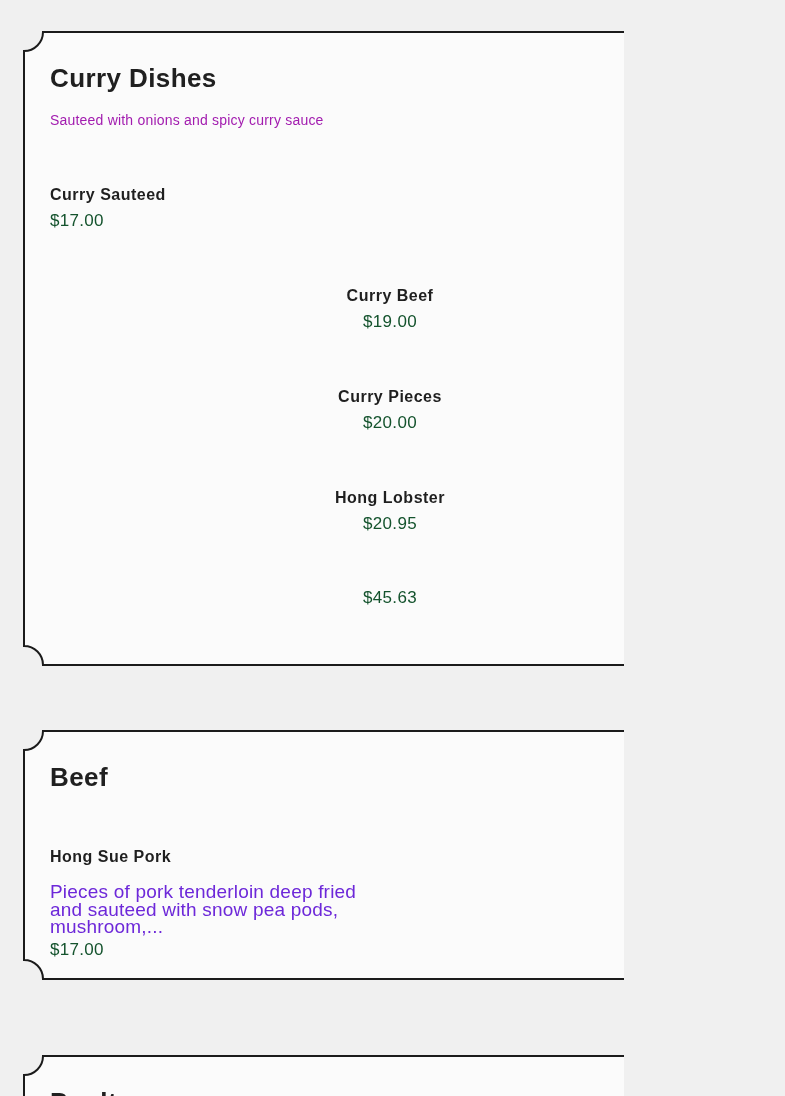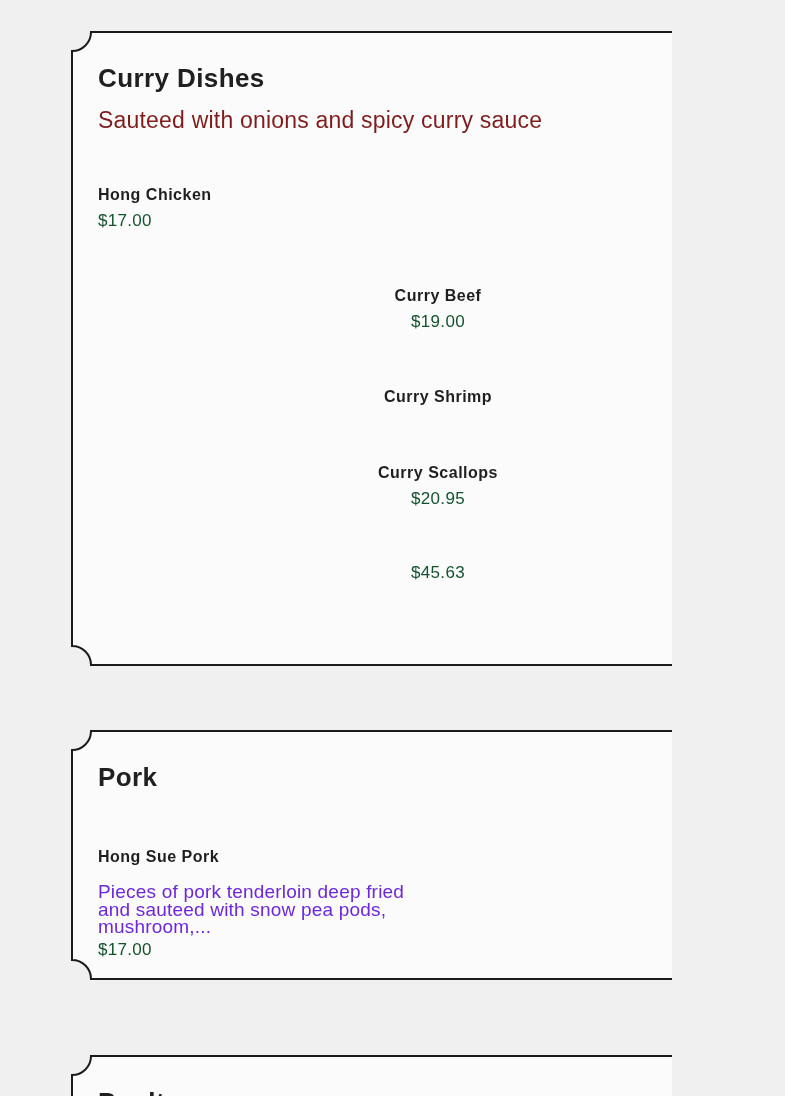--- a/index.html
+++ b/index.html
@@ -10,21 +10,20 @@
     overflow: hidden;
     font-family: "Liberation Sans", sans-serif;
     background: #f0f0f0;
   }
   .page {
     position: relative;
     width: 624px;
     height: 1096px;
     overflow: hidden;
     background: #f0f0f0;
-    padding-left: 48px;
   }
   .menu-card {
     position: relative;
     width: 734px;
     margin-left: 23px;
     box-sizing: border-box;
     padding: 32px 27px 30px 27px;
   }
   .menu-card.first { margin-top: 31px; }
   .menu-card + .menu-card { margin-top: 64px; }
@@ -41,23 +40,23 @@
   .card-header { margin-bottom: 52px; }
   .card-title {
     font-size: 26px;
     font-weight: 700;
     line-height: 31px;
     letter-spacing: 0.4px;
     color: #202020;
   }
   .card-sub {
     margin-top: 15px;
-    font-size: 23px;
+    font-size: 14px;
     line-height: 22px;
-    color: #7f1d1d;
+    color: #a21caf;
     letter-spacing: 0.2px;
   }
   .menu-item + .menu-item { margin-top: 52px; text-align: center; }
   .item-name {
     font-size: 16px;
     font-weight: 700;
     line-height: 24px;
     letter-spacing: 0.5px;
     color: #1f1f1f;
   }
@@ -86,47 +85,48 @@
       <svg width="734" height="635" class="frame">
         <path d="M 20 1 H 714 A 19 19 0 0 0 733 20 V 615 A 19 19 0 0 0 714 634 H 20 A 19 19 0 0 0 1 615 V 20 A 19 19 0 0 0 20 1 Z" fill="#fbfbfb" stroke="#1b1b1b" stroke-width="2"></path>
       </svg>
     <div class="card-content">
       <div class="card-header">
         <div class="card-title">Curry Dishes</div>
         <div class="card-sub">Sauteed with onions and spicy curry sauce</div>
       </div>
 
       <div class="menu-item">
-        <div class="item-name">Hong Chicken</div>
+        <div class="item-name">Curry Sauteed</div>
         <div class="item-price">$17.00</div>
       </div>
       <div class="menu-item">
         <div class="item-name">Curry Beef</div>
         <div class="item-price">$19.00</div>
       </div>
       <div class="menu-item">
-        <div class="item-name">Curry Shrimp</div>
+        <div class="item-name">Curry Pieces</div>
+        <div class="item-price">$20.00</div>
       </div>
       <div class="menu-item">
-        <div class="item-name">Curry Scallops</div>
+        <div class="item-name">Hong Lobster</div>
         <div class="item-price">$20.95</div>
       </div>
       <div class="menu-item">
         <div class="item-price">$45.63</div>
       </div>
     </div>
   </section>
 
   <section class="menu-card card-2">
       <svg width="734" height="250" class="frame">
         <path d="M 20 1 H 714 A 19 19 0 0 0 733 20 V 230 A 19 19 0 0 0 714 249 H 20 A 19 19 0 0 0 1 230 V 20 A 19 19 0 0 0 20 1 Z" fill="#fbfbfb" stroke="#1b1b1b" stroke-width="2"></path>
       </svg>
     <div class="card-content">
       <div class="card-header">
-        <div class="card-title">Pork</div>
+        <div class="card-title">Beef</div>
       </div>
 
       <div class="menu-item">
         <div class="item-name">Hong Sue Pork</div>
         <div class="item-desc">Pieces of pork tenderloin deep fried and sauteed with snow pea pods, mushroom,...</div>
         <div class="item-price">$17.00</div>
       </div>
     </div>
   </section>
 

